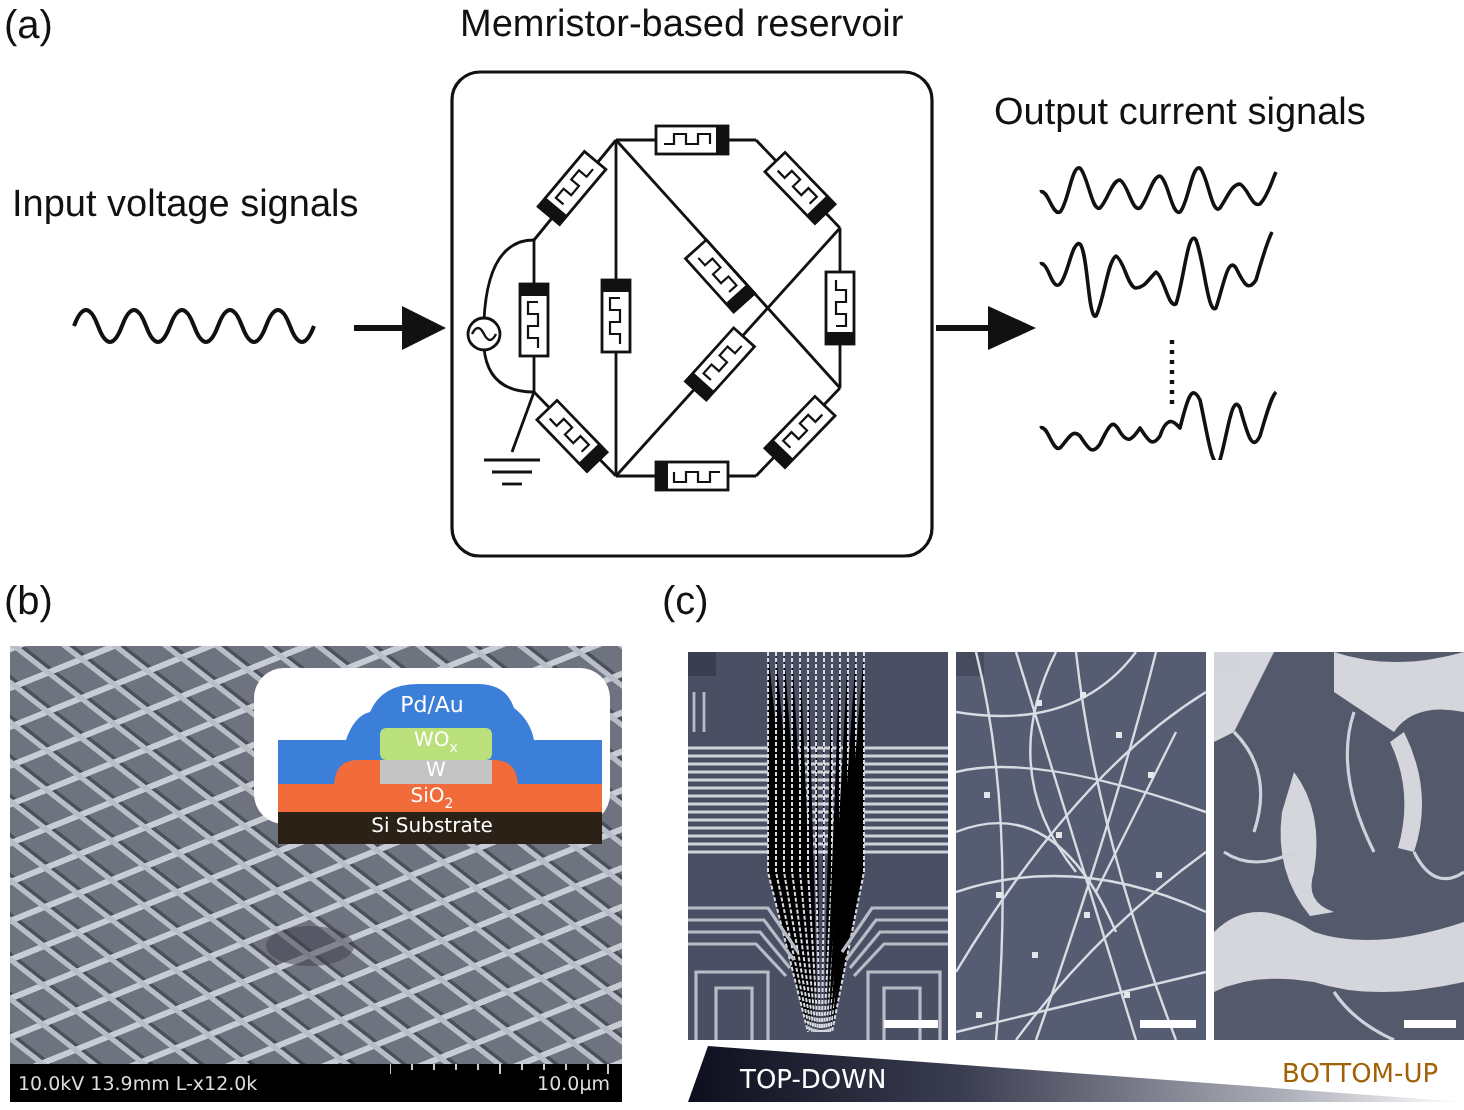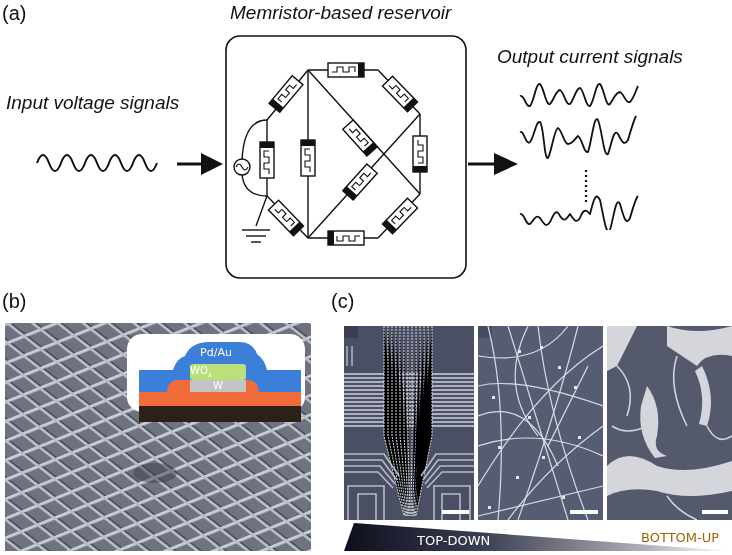--- a/index.html
+++ b/index.html
@@ -1,19 +1,19 @@
 <!DOCTYPE html>
 <html><head>
 <meta charset="utf-8">
 <style>
   html, body { margin:0; padding:0; background:#ffffff; }
   body { width:732px; height:555px; position:relative; overflow:hidden; font-family:"Liberation Sans", sans-serif; color:#111; }
   .abs { position:absolute; }
   .panel-label { font-size:20px; color:#111; }
-  .cap { font-size:19px; color:#111; white-space:nowrap;font-style:italic; }
+  .cap { font-size:19px; color:#111; white-space:nowrap; }
   svg { display:block; }
   .sem-bar { position:absolute; left:0; right:0; bottom:0; height:19px; background:#000; color:#ddd; font-size:9.5px; font-family:"DejaVu Sans", sans-serif; }
   .sem-bar .l { position:absolute; left:4px; top:5px; }
   .sem-bar .r { position:absolute; right:6px; top:5px; }
   .inset { position:absolute; background:#fff; }
   .grad-label { position:absolute; font-size:13px; font-family:"DejaVu Sans", sans-serif; }
 </style>
 </head>
 <body>
 
@@ -112,22 +112,43 @@
   <div class="inset" style="left:122px; top:11px; width:178px; height:78px;border-radius:15px;">
     <svg width="178" height="94" style="position:absolute; left:0; top:0;">
       <path d="M12,36 L46,36 Q50,24 58,22 Q64,8 82,8 L112,8 Q126,8 130,20 Q138,26 140,36 L174,36 L174,60 L12,60 Z" fill="#3b7fd9"></path>
       <path d="M40,60 Q40,46 52,46 L120,46 Q132,46 132,60 Z" fill="#f26b3a"></path>
       <rect x="63" y="30" width="56" height="16" rx="3" fill="#b9e07a"></rect>
       <rect x="63" y="46" width="56" height="12" fill="#c4c4c4"></rect>
       <rect x="12" y="58" width="162" height="14" fill="#f26b3a"></rect>
       <rect x="12" y="72" width="162" height="16" fill="#2b2116"></rect>
     </svg>
     <div class="abs" style="left:0; width:178px; top:12px; text-align:center; color:#fff; font-size:11px; font-family:'DejaVu Sans',sans-serif;">Pd/Au</div>
-    <div class="abs" style="left:63px; width:56px; top:31px; color:#fff; font-size:10px; font-family:'DejaVu Sans',sans-serif;">WO<sub style="font-size:7px">x</sub></div>
+    <div class="abs" style="left:63px; width:56px; top:31px; text-align:center; color:#fff; font-size:10px; font-family:'DejaVu Sans',sans-serif;">WO<sub style="font-size:7px">x</sub></div>
     <div class="abs" style="left:63px; width:56px; top:46px; text-align:center; color:#fff; font-size:10px; font-family:'DejaVu Sans',sans-serif;">W</div>
+    <div class="abs" style="left:0; width:178px; top:59px; text-align:center; color:#fff; font-size:10px; font-family:'DejaVu Sans',sans-serif;">SiO<sub style="font-size:7px">2</sub></div>
+    <div class="abs" style="left:0; width:178px; top:74px; text-align:center; color:#fff; font-size:10px; font-family:'DejaVu Sans',sans-serif;">Si Substrate</div>
+  </div>
+  <div class="sem-bar">
+    <span class="l">10.0kV 13.9mm L-x12.0k</span>
+    <svg class="abs" style="right:6px; top:0;" width="110" height="6">
+      <g stroke="#ccc" stroke-width="1">
+          <line x1="0" y1="0" x2="0" y2="5"></line>
+          <line x1="11" y1="0" x2="11" y2="3"></line>
+          <line x1="22" y1="0" x2="22" y2="3"></line>
+          <line x1="33" y1="0" x2="33" y2="3"></line>
+          <line x1="44" y1="0" x2="44" y2="3"></line>
+          <line x1="55" y1="0" x2="55" y2="5"></line>
+          <line x1="66" y1="0" x2="66" y2="3"></line>
+          <line x1="77" y1="0" x2="77" y2="3"></line>
+          <line x1="88" y1="0" x2="88" y2="3"></line>
+          <line x1="99" y1="0" x2="99" y2="3"></line>
+          <line x1="109" y1="0" x2="109" y2="5"></line>
+        </g>
+    </svg>
+    <span class="r">10.0µm</span>
   </div>
 </div>
 
 <div class="abs panel-label" style="left:331px; top:290px;">(c)</div>
 
 <div class="abs" style="left:344px; top:326px; width:130px; height:194px; background:#4a4f63; overflow:hidden;">
   <svg width="130" height="194">
     <rect x="0" y="0" width="14" height="12" fill="#3a3e50"></rect>
     <g stroke="#b8bcc6" stroke-width="1.4">
       <line x1="3" y1="20" x2="3" y2="40"></line>
@@ -243,14 +264,14 @@
   <defs>
     <linearGradient id="tdbu" x1="0" x2="1" y1="0" y2="0">
       <stop offset="0" stop-color="#0d0f1e"></stop>
       <stop offset="0.35" stop-color="#3a3d50"></stop>
       <stop offset="0.75" stop-color="#a7a9b3"></stop>
       <stop offset="1" stop-color="#ffffff"></stop>
     </linearGradient>
   </defs>
   <polygon points="10,2 388,30 0,30" fill="url(#tdbu)"></polygon>
 </svg>
-<div class="grad-label" style="left:370px; top:533px; color:#fff;margin-left:47px;">TOP-DOWN</div>
+<div class="grad-label" style="left:370px; top:533px; color:#fff;">TOP-DOWN</div>
 <div class="grad-label" style="left:641px; top:530px; color:#a16207;">BOTTOM-UP</div>
 
 </body></html>

